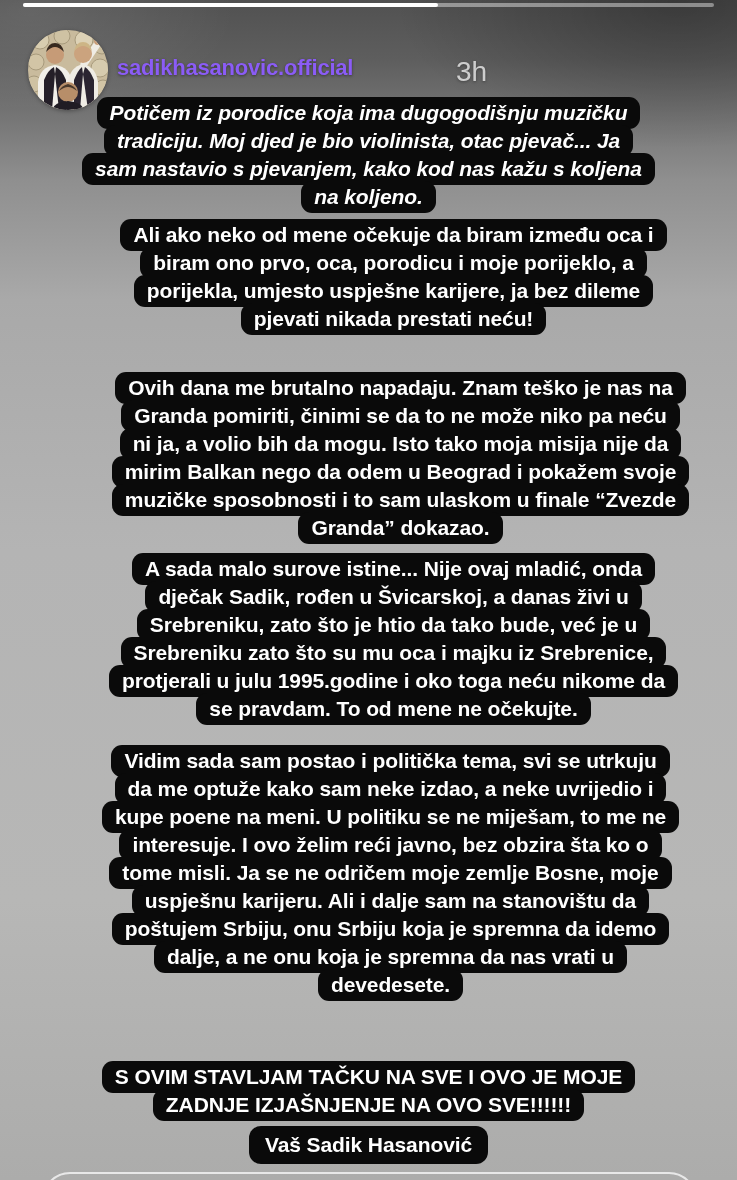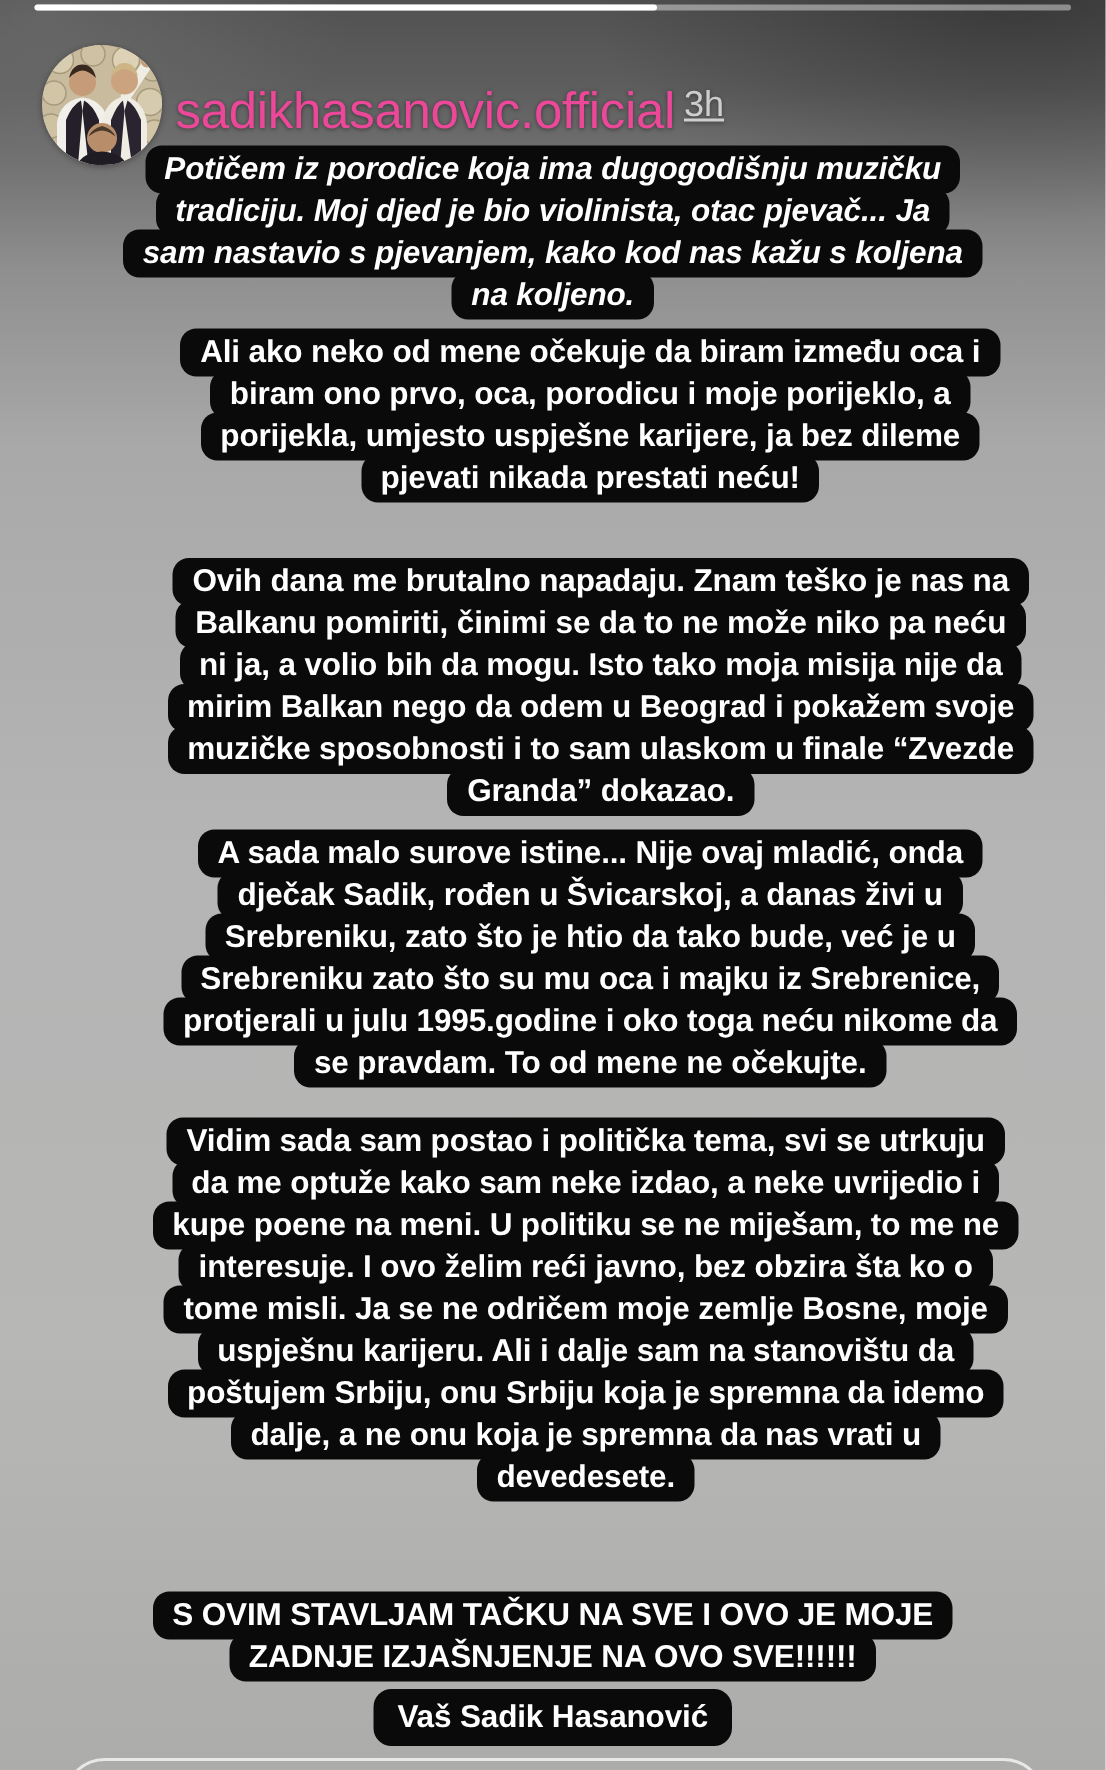--- a/index.html
+++ b/index.html
@@ -18,26 +18,26 @@
     background:rgba(255,255,255,0.42);
   }
   .progress-fill{height:100%;border-radius:3px;background:#ffffff;width:0;}
   
   .avatar{
     position:absolute;left:28px;top:30px;width:80px;height:80px;border-radius:50%;
     overflow:hidden;box-shadow:0 1px 4px rgba(0,0,0,0.35);z-index:5;
   }
   .avatar svg{display:block;width:100%;height:100%;}
   .username{
-    position:absolute;left:117px;top:55px;color:#ec4899;font-weight:400;font-size:34px;
+    position:absolute;left:117px;top:55px;color:#8b5cf6;font-weight:700;font-size:22px;
     letter-spacing:-0.2px;text-shadow:0 1px 3px rgba(0,0,0,0.45);z-index:6;
   }
   .timestamp{
     position:absolute;left:456px;top:56px;color:rgba(255,255,255,0.72);font-weight:500;
-    font-size:24px;text-shadow:0 1px 3px rgba(0,0,0,0.35);z-index:6;text-decoration:underline;
+    font-size:28px;text-shadow:0 1px 3px rgba(0,0,0,0.35);z-index:6;
   }
   .controls{position:absolute;right:0;top:0;z-index:6;}
   
   .para{position:absolute;left:0;width:737px;text-align:center;z-index:4;}
   .tline{line-height:0;}
   .tline + .tline{margin-top:-4px;}
   .tline span,.sigspan{
     display:inline-block;background:#0a0a0a;color:#ffffff;font-weight:700;
     font-size:21px;line-height:21px;letter-spacing:-0.1px;
     padding:5px 13px 6px;border-radius:11px;white-space:nowrap;
@@ -109,21 +109,21 @@
       <div class="tline"><span>na koljeno.</span></div>
     </div>
   <div class="para p2">
       <div class="tline"><span>Ali ako neko od mene očekuje da biram između oca i</span></div>
       <div class="tline"><span>biram ono prvo, oca, porodicu i moje porijeklo, a</span></div>
       <div class="tline"><span>porijekla, umjesto uspješne karijere, ja bez dileme</span></div>
       <div class="tline"><span>pjevati nikada prestati neću!</span></div>
     </div>
   <div class="para p3">
       <div class="tline"><span>Ovih dana me brutalno napadaju. Znam teško je nas na</span></div>
-      <div class="tline"><span>Balkanu pomiriti, činimi se da to ne može niko pa neću</span></div>
+      <div class="tline"><span>Granda pomiriti, činimi se da to ne može niko pa neću</span></div>
       <div class="tline"><span>ni ja, a volio bih da mogu. Isto tako moja misija nije da</span></div>
       <div class="tline"><span>mirim Balkan nego da odem u Beograd i pokažem svoje</span></div>
       <div class="tline"><span>muzičke sposobnosti i to sam ulaskom u finale “Zvezde</span></div>
       <div class="tline"><span>Granda” dokazao.</span></div>
     </div>
   <div class="para p4">
       <div class="tline"><span>A sada malo surove istine... Nije ovaj mladić, onda</span></div>
       <div class="tline"><span>dječak Sadik, rođen u Švicarskoj, a danas živi u</span></div>
       <div class="tline"><span>Srebreniku, zato što je htio da tako bude, već je u</span></div>
       <div class="tline"><span>Srebreniku zato što su mu oca i majku iz Srebrenice,</span></div>

